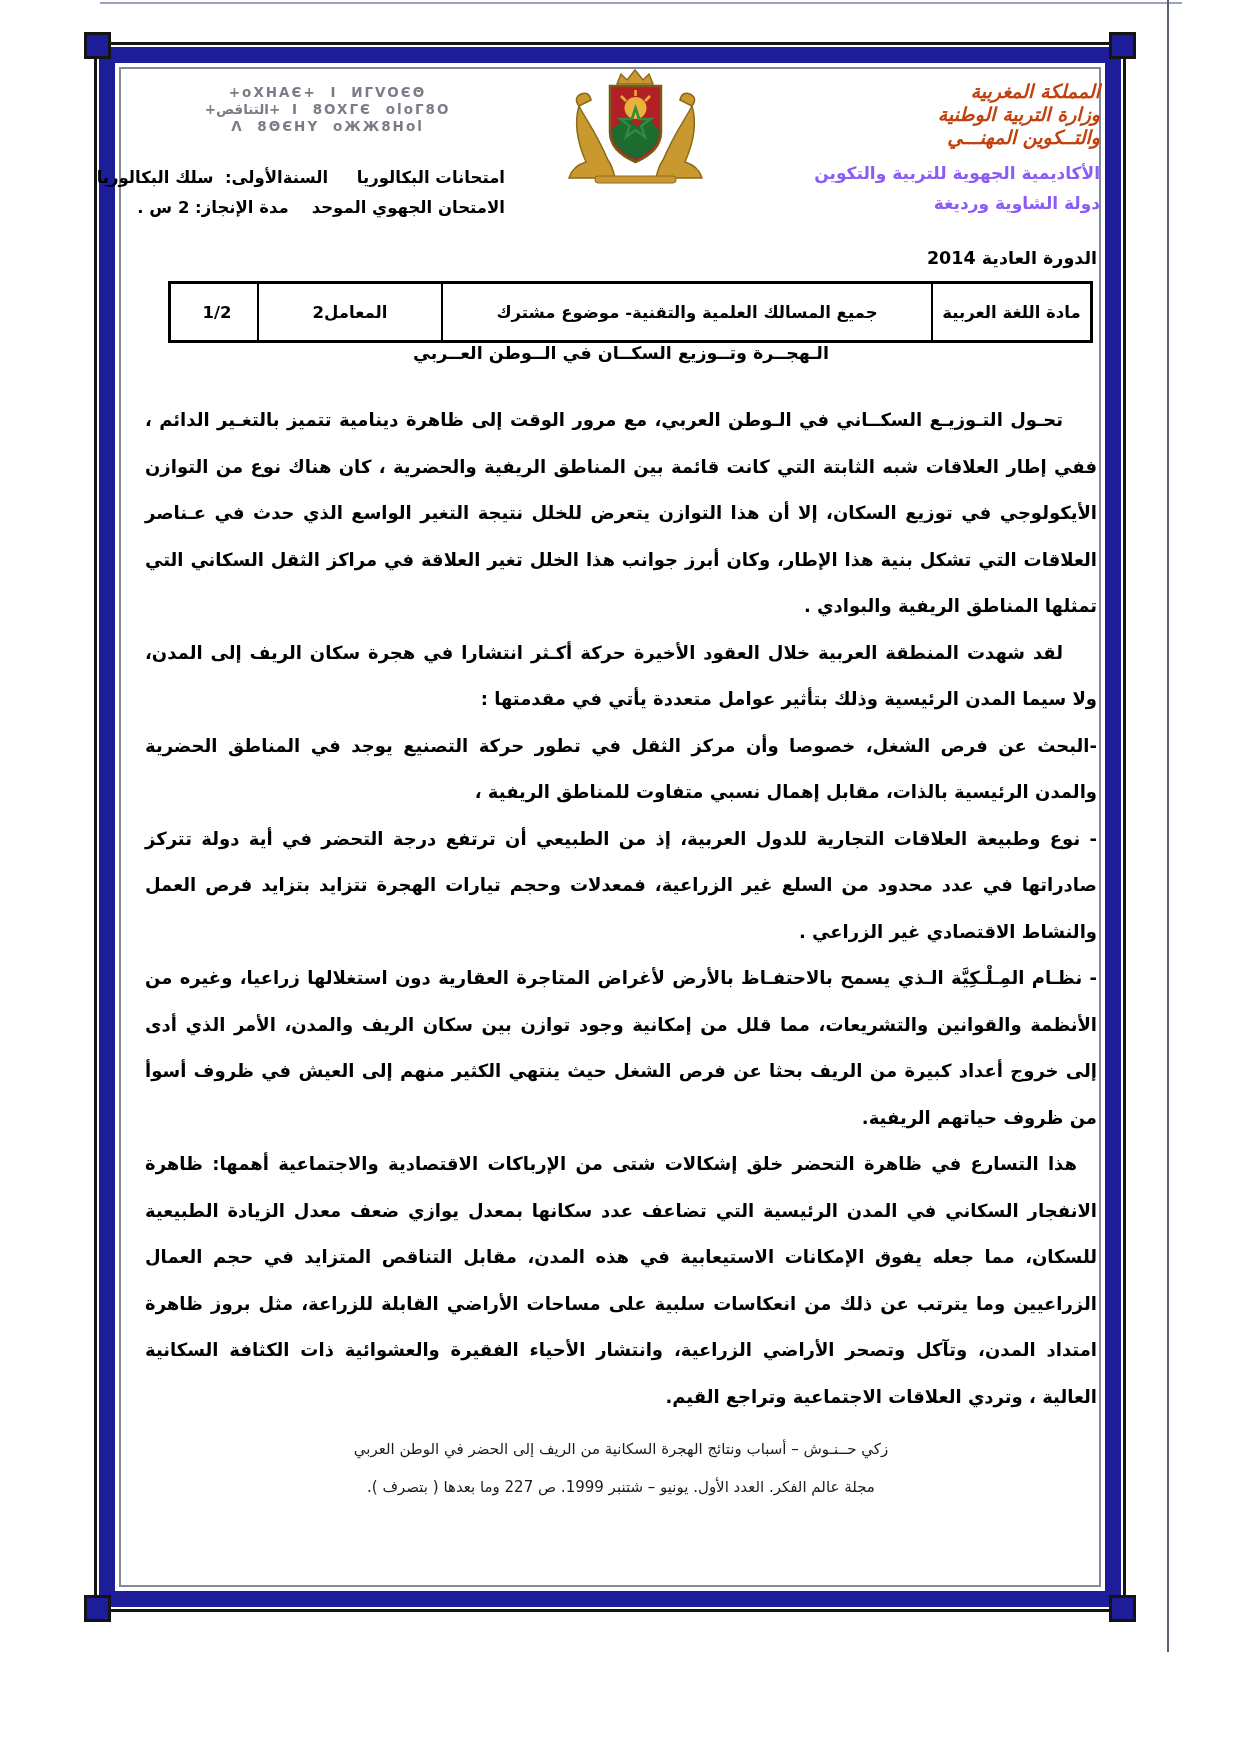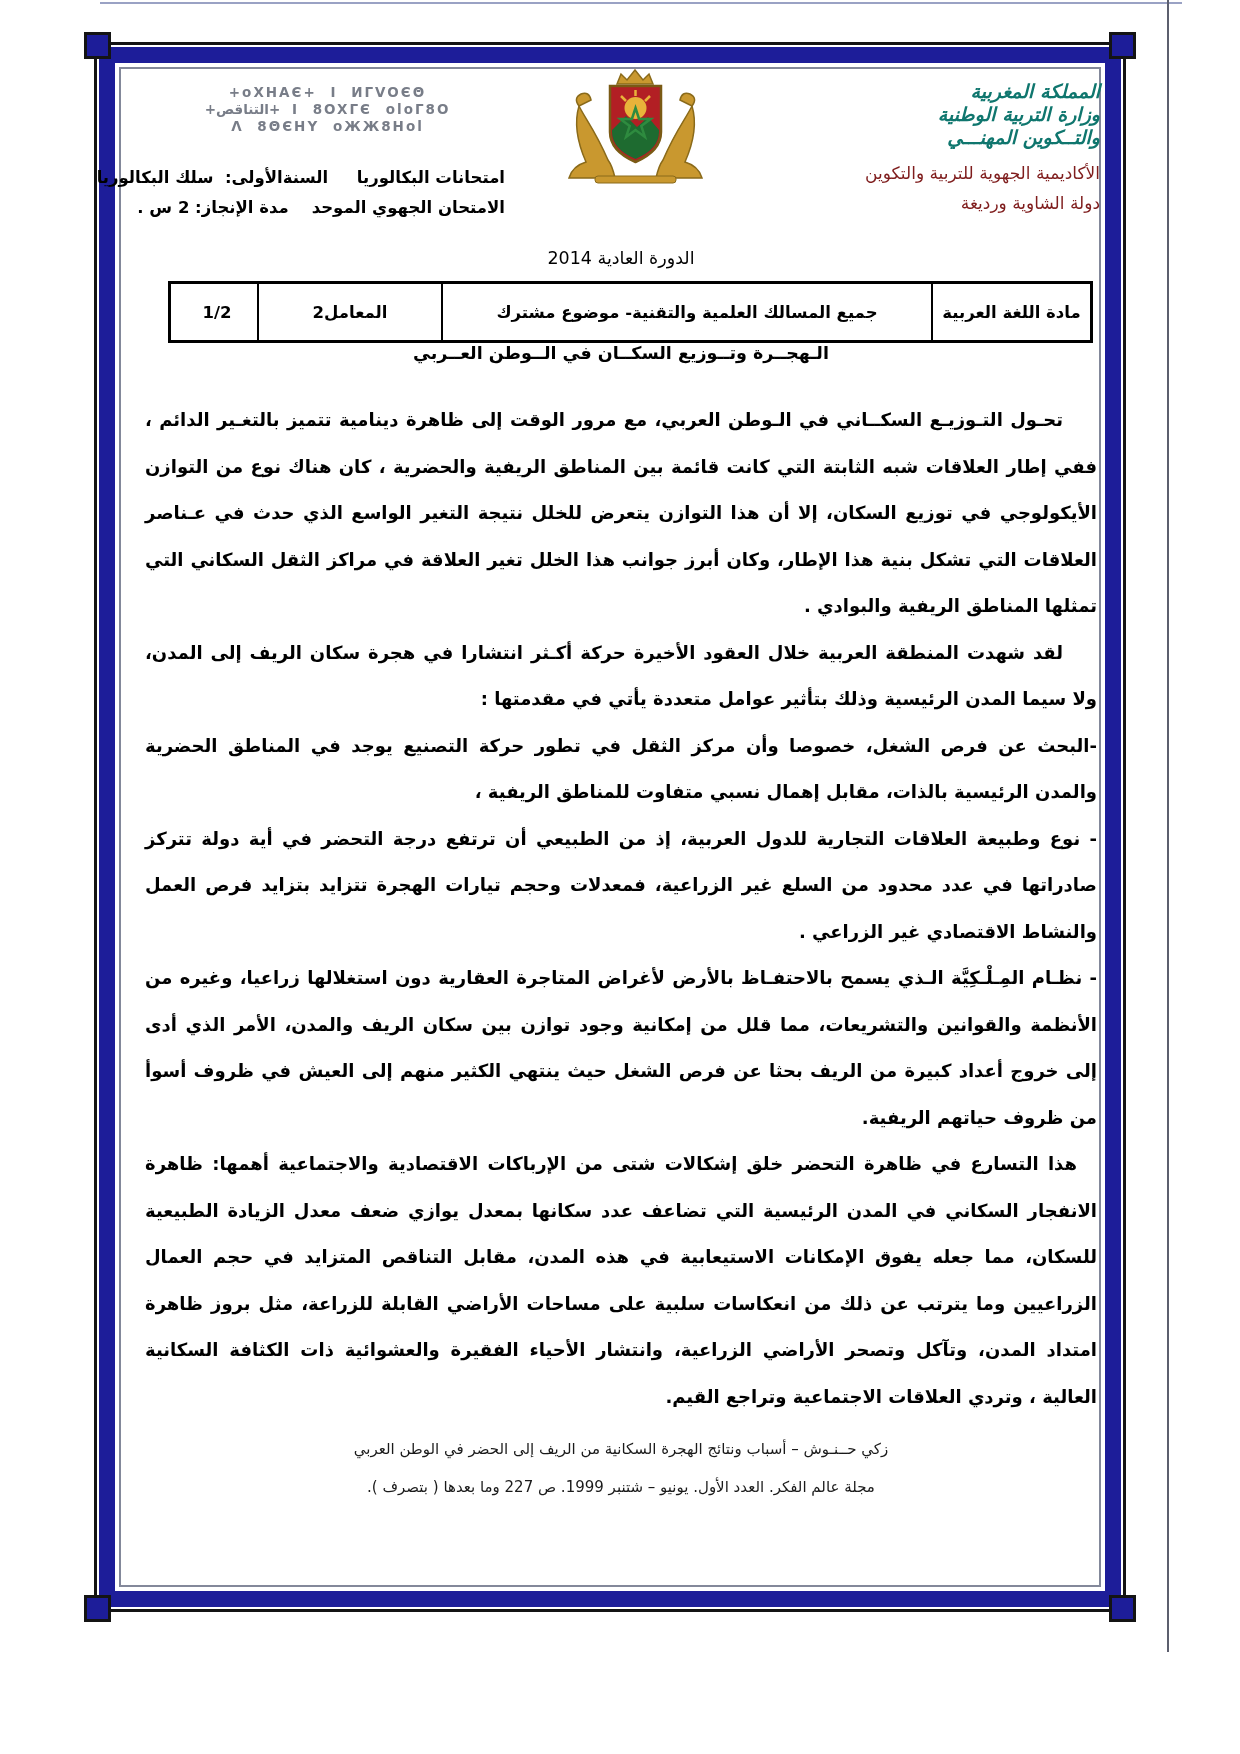--- a/index.html
+++ b/index.html
@@ -14,34 +14,34 @@
   .frame { position:absolute; left:94px; top:42px; width:1032px; height:1570px; }
   .frame .outer { position:absolute; inset:0; border:3px solid #141414; }
   .frame .band  { position:absolute; inset:5px;  border:16px solid #1d1d99; }
   .frame .inner { position:absolute; inset:25px; border:2px solid #83889a; }
   .corner { position:absolute; width:27px; height:27px; border:3px solid #141414; background:#1d1d99; }
   .corner.tl { left:-10px; top:-10px; }  .corner.tr { right:-10px; top:-10px; }
   .corner.bl { left:-10px; bottom:-10px; } .corner.br { right:-10px; bottom:-10px; }
 
   
   .hdr-right { position:absolute; right:140px; top:80px; width:350px; text-align:right; direction:rtl; }
-  .calli div { font-size:19px; font-weight:bold; font-style:italic; color:#0f766e; line-height:23px; white-space:nowrap; }
-  .academy div { font-size:17px; font-weight:normal; color:#7f1d1d; line-height:30px; white-space:nowrap; }
+  .calli div { font-size:19px; font-weight:bold; font-style:italic; color:#c2410c; line-height:23px; white-space:nowrap; }
+  .academy div { font-size:17px; font-weight:bold; color:#8b5cf6; line-height:30px; white-space:nowrap; }
   .academy { margin-top:9px; }
 
   .hdr-left { position:absolute; right:735px; top:84px; width:355px; }
   .tifinagh div { font-size:13.5px; font-weight:bold; color:#787d88; letter-spacing:2px; word-spacing:7px; line-height:17px; text-align:center; white-space:nowrap; }
   .examlines { margin-top:28px; direction:rtl; text-align:right; }
   .examlines div { font-size:16.5px; font-weight:bold; line-height:30px; white-space:pre; }
 
   .emblem { position:absolute; left:553px; top:66px; }
 
   
   .main { position:absolute; left:145px; top:248px; width:952px; direction:rtl; }
-  .session-title { text-align:center; font-size:17.5px; font-weight:normal; margin-bottom:13px; }
+  .session-title { text-align:right; font-size:17.5px; font-weight:bold; margin-bottom:13px; }
 
   .info-table { direction:rtl; width:925px; margin-left:auto; margin-right:4px; border:3px solid #000;
                 display:grid; grid-template-columns:157px 490px 184px 82px; height:62px; }
   .info-table .cell { display:flex; align-items:center; justify-content:center; font-weight:bold; font-size:16.5px; padding:2px 6px; text-align:center; }
   .info-table .cell + .cell { border-left:0; }
   .info-table .cell:nth-child(n+2) { border-right:2px solid #000; }
   .coeff { justify-content:space-evenly; }
 
   .doc-title { text-align:center; font-size:17.5px; font-weight:bold; margin-bottom:34px; }
 

